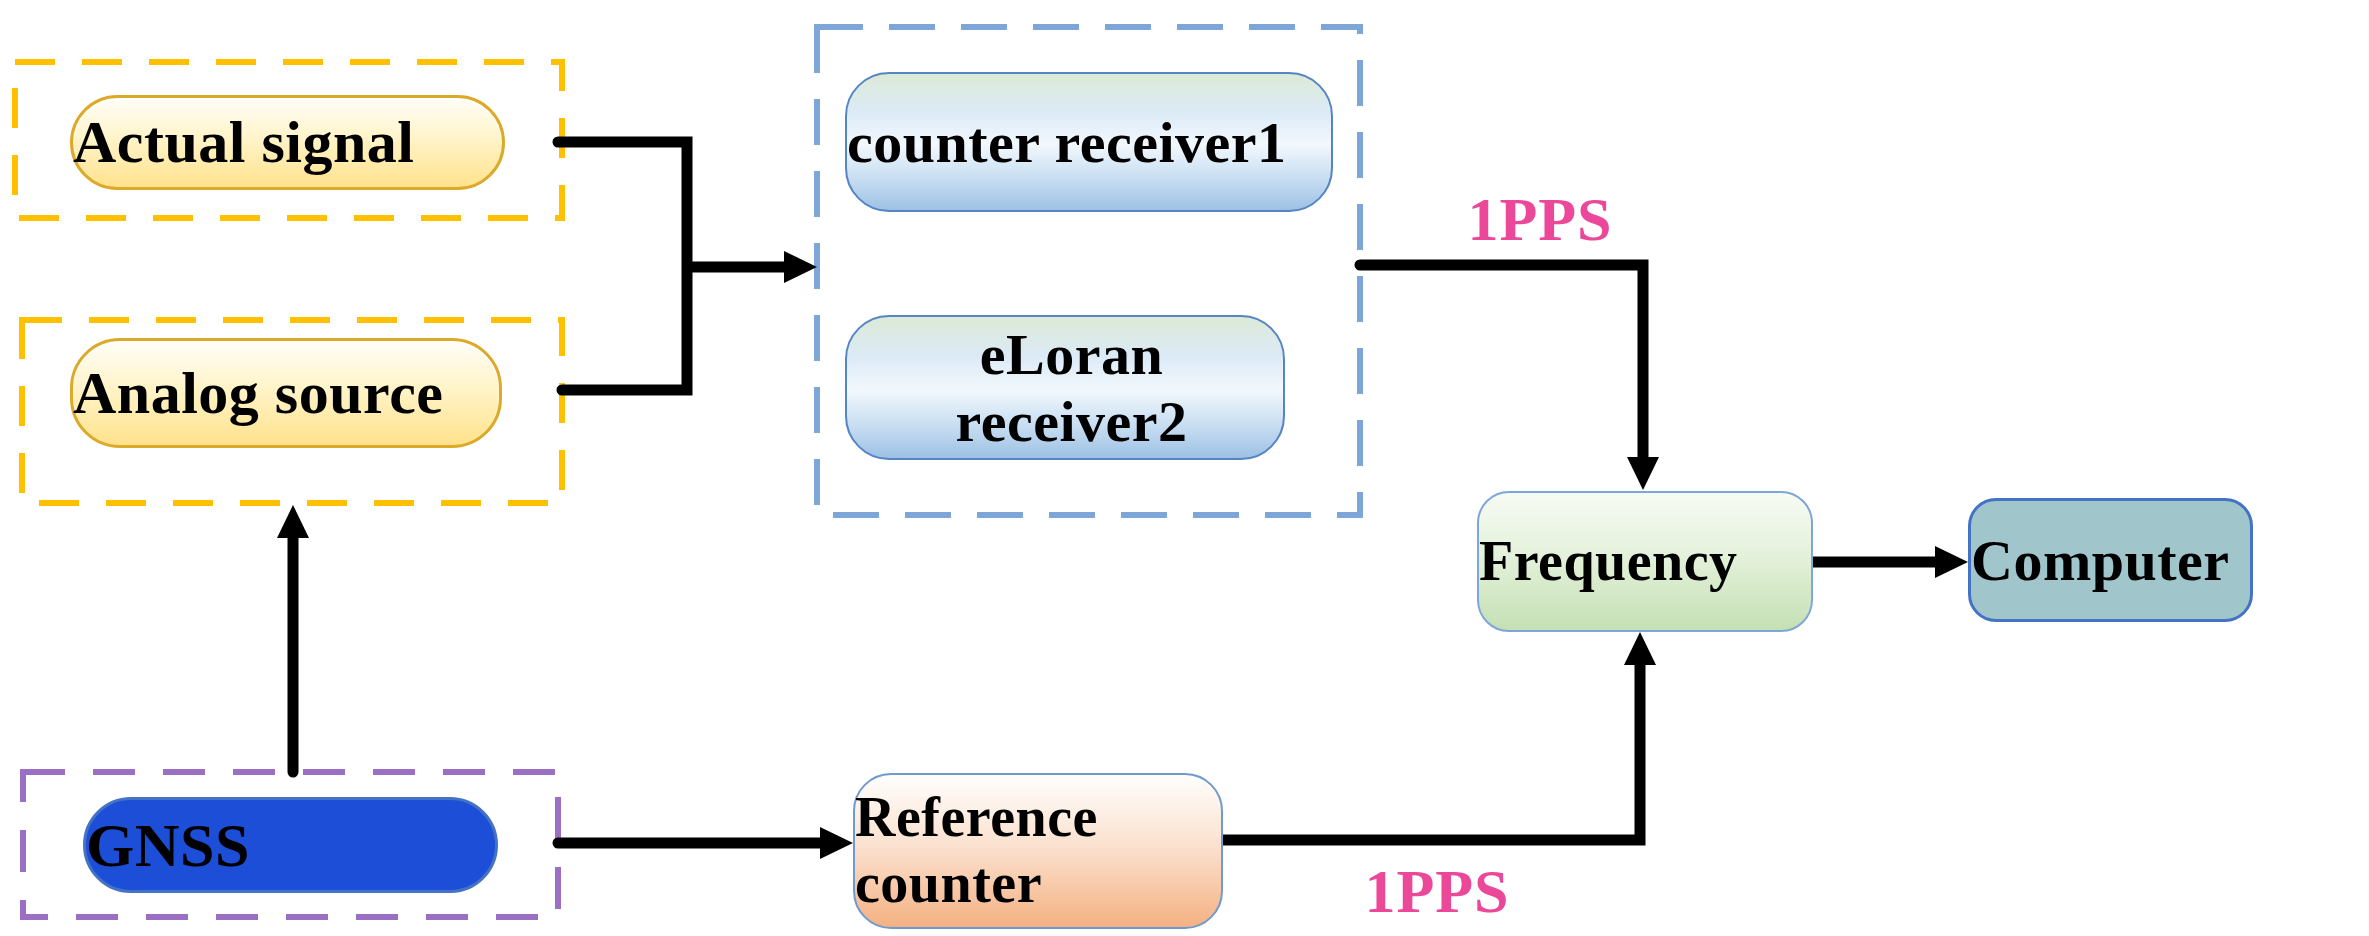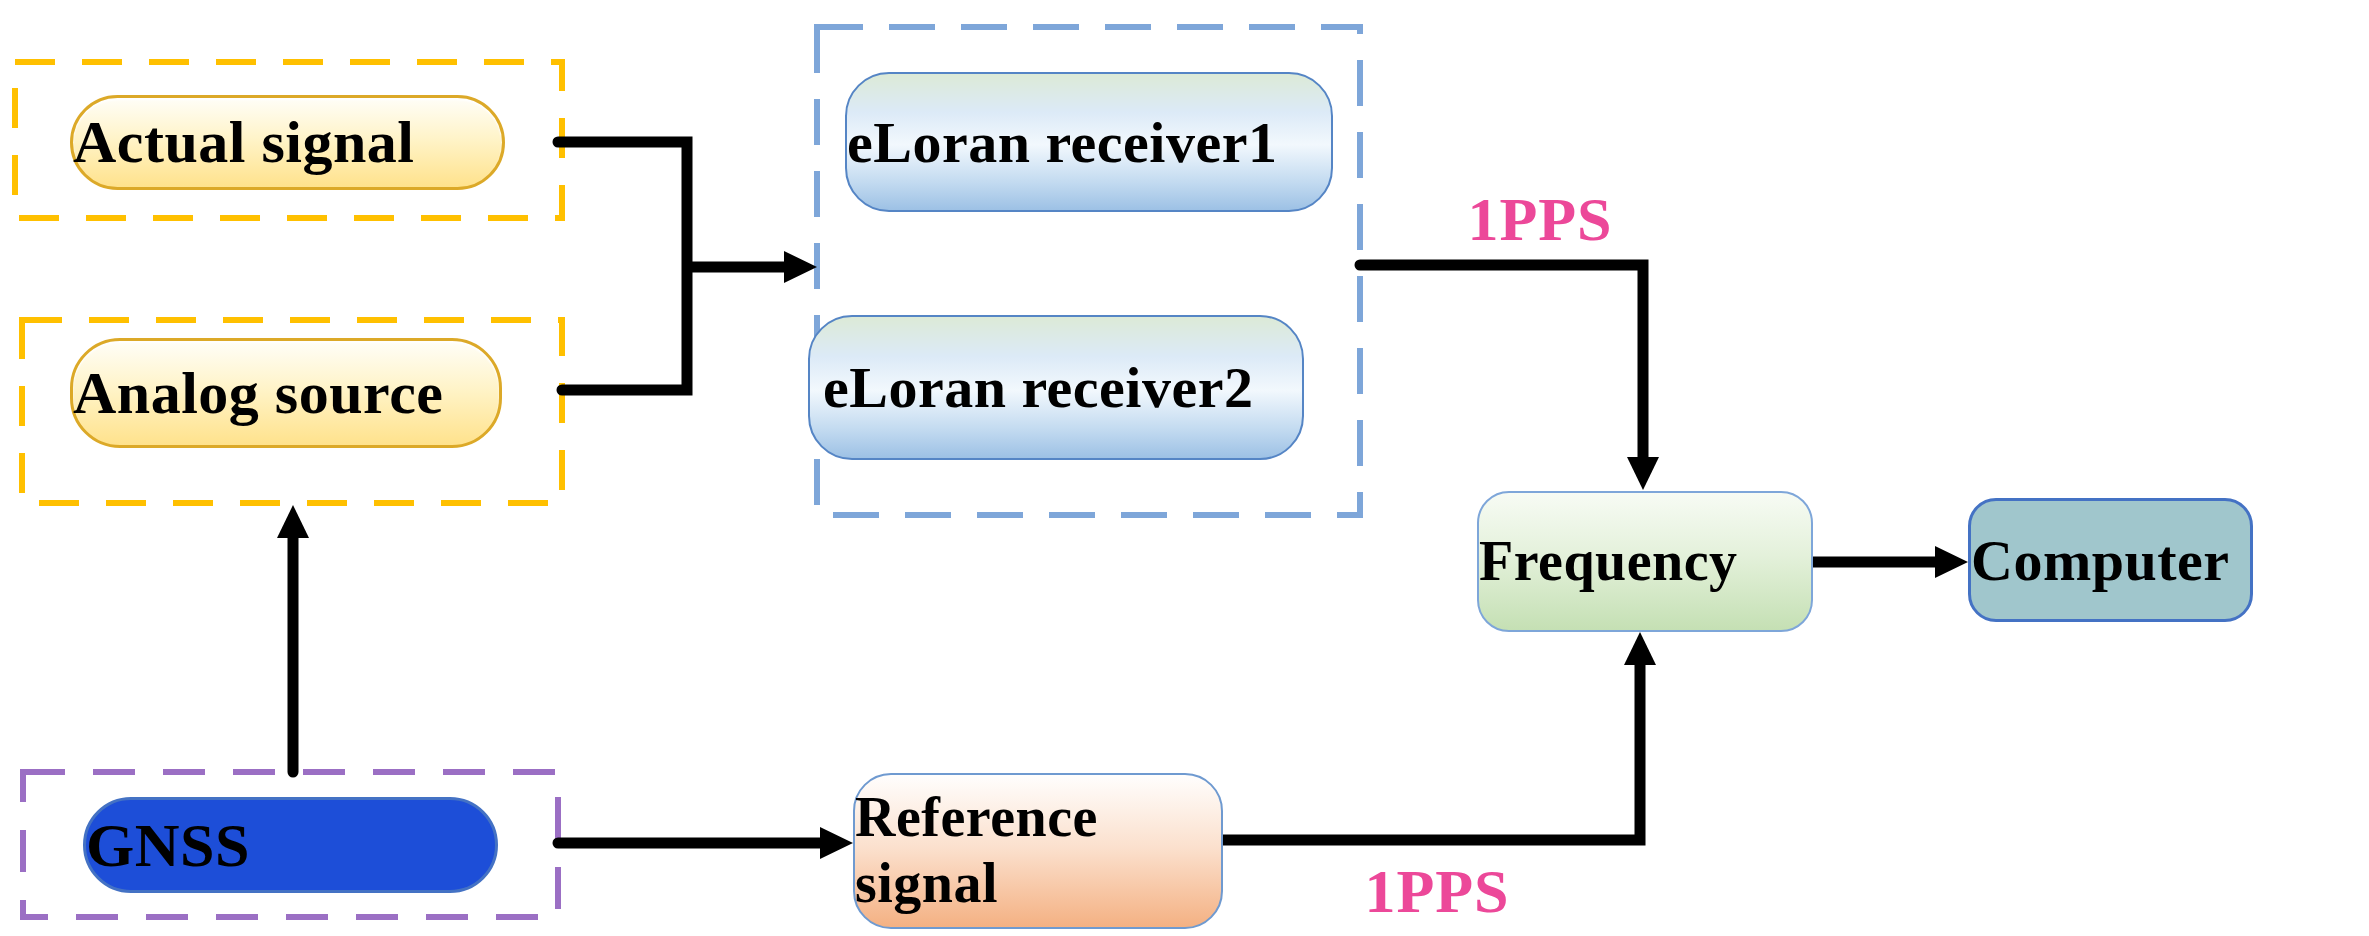--- a/index.html
+++ b/index.html
@@ -86,30 +86,30 @@
 
   <div class="node pill-yellow" style="left:70px;top:338px;width:432px;height:110px;font-size:60px;">
     <span>Analog source</span>
   </div>
 
   <div class="node pill-gnss" style="left:83px;top:797px;width:415px;height:96px;font-size:62px;">
     <span>GNSS</span>
   </div>
 
   <div class="node pill-blue" style="left:845px;top:72px;width:488px;height:140px;font-size:58px;">
-    <span>eLoran receiver1</span>
+    <span>counter receiver1</span>
   </div>
 
-  <div class="node pill-blue" style="left:808px;top:315px;width:496px;height:145px;font-size:58px;padding-left:13px;">
+  <div class="node pill-blue" style="left:845px;top:315px;width:440px;height:145px;font-size:58px;padding-left:13px;">
     <span>eLoran receiver2</span>
   </div>
 
   <div class="node pill-peach two-line" style="left:853px;top:773px;width:370px;height:156px;font-size:56px;line-height:1.17;">
     <span>Reference</span>
-    <span>signal</span>
+    <span>counter</span>
   </div>
 
   <div class="node box-green two-line" style="left:1477px;top:491px;width:336px;height:141px;font-size:56px;line-height:1.18;">
     <span>Frequency</span>
   </div>
 
   <div class="node box-teal" style="left:1968px;top:498px;width:285px;height:124px;font-size:58px;">
     <span>Computer</span>
   </div>
 

